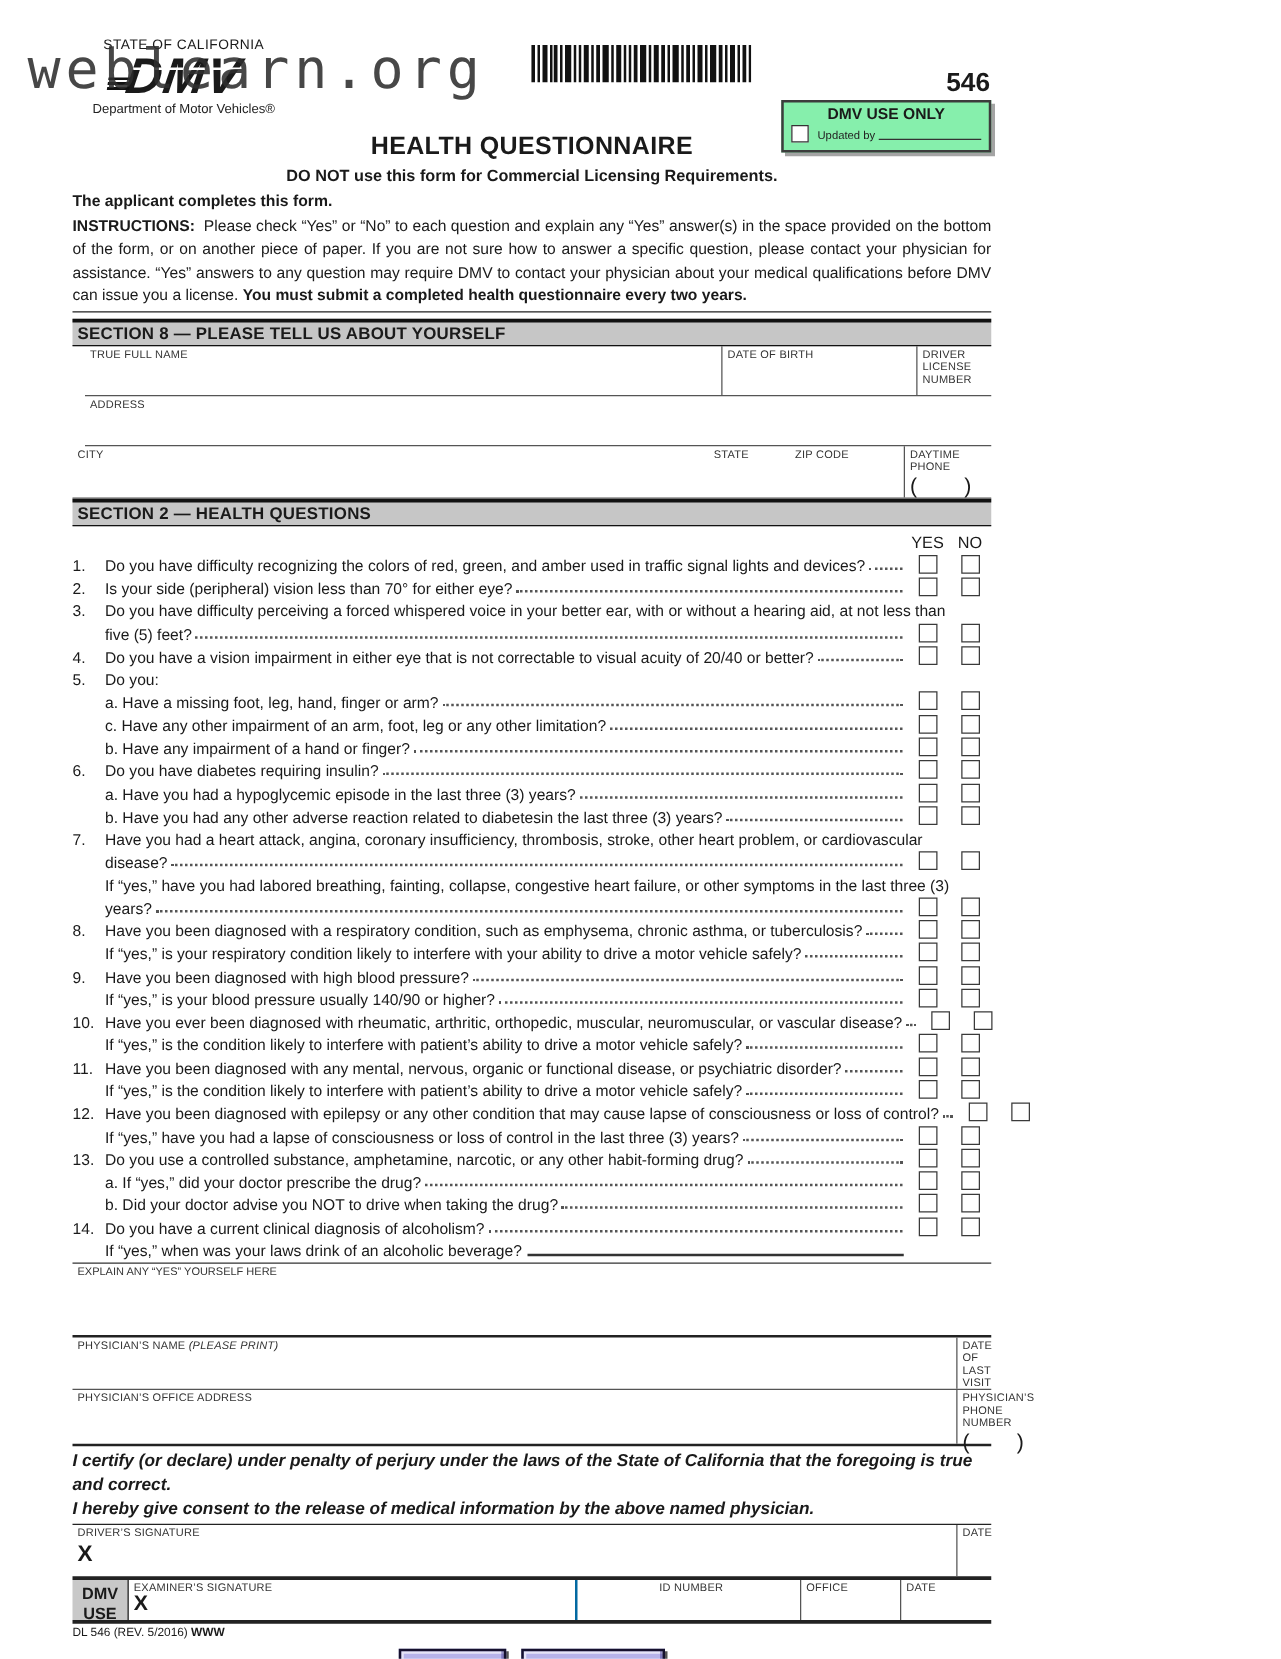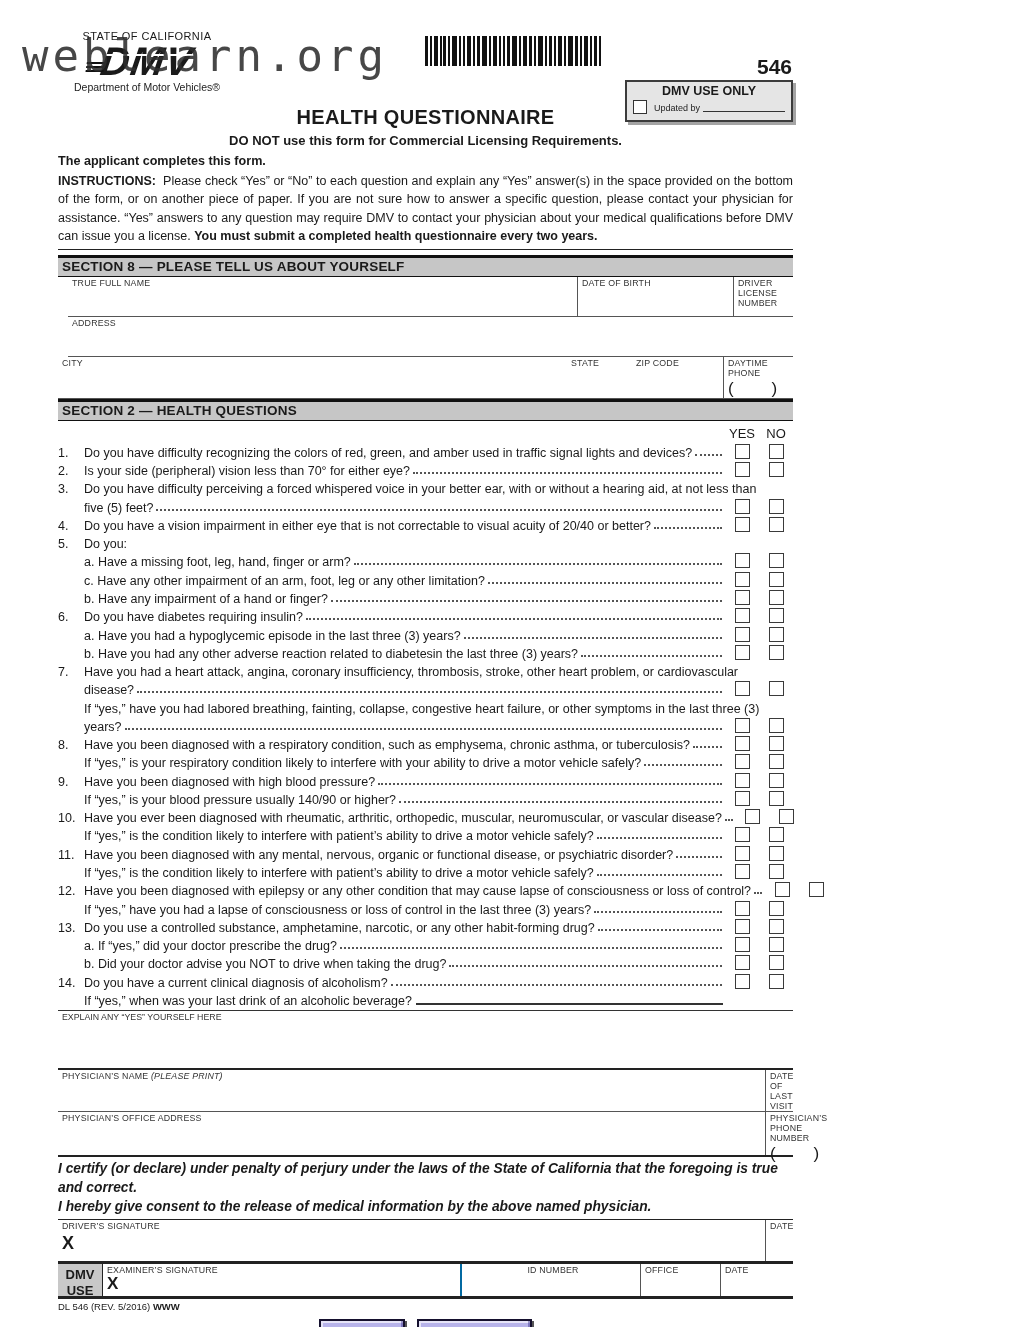--- a/index.html
+++ b/index.html
@@ -124,21 +124,21 @@
           <rect x="143" width="5" height="30"></rect>
           <rect x="150" width="3" height="30"></rect>
           <rect x="155" width="2" height="30"></rect>
           <rect x="159" width="4" height="30"></rect>
           <rect x="165" width="2" height="30"></rect>
           <rect x="169" width="3" height="30"></rect>
           <rect x="174" width="2" height="30"></rect>
       </g>
     </svg>
     <div class="formnum">546</div>
-    <div class="dmvuse-box" style="background: #e5e5e5; margin-left: 45px;">
+    <div class="dmvuse-box" style="background: #86efac; margin-left: 45px;">
       <div class="dub-title">DMV USE ONLY</div>
       <div class="dub-row">
         <span class="dub-cb"></span>
         <span class="dub-label">Updated by</span>
         <span class="dub-line"></span>
       </div>
     </div>
   </div>
 
   <div class="title">HEALTH QUESTIONNAIRE</div>
@@ -495,21 +495,21 @@
         <span class="qleader"></span>
         <span class="cbcell">
           <span class="cb"></span>
         </span>
         <span class="cbcell">
           <span class="cb"></span>
         </span>
       </div>
       <div class="qrow">
         <span class="qnum"></span>
-        <span class="qtext">If “yes,” when was your last drink of an alcoholic beverage?</span>
+        <span class="qtext">If “yes,” when was your laws drink of an alcoholic beverage?</span>
         <span class="qline"></span>
         <span class="cbspacer"></span>
       </div>
     </div>
 
   <div class="explain">EXPLAIN ANY “YES” YOURSELF HERE</div>
   <div class="explain-space"></div>
 
   <div class="ptable">
     <div class="frow h42">

